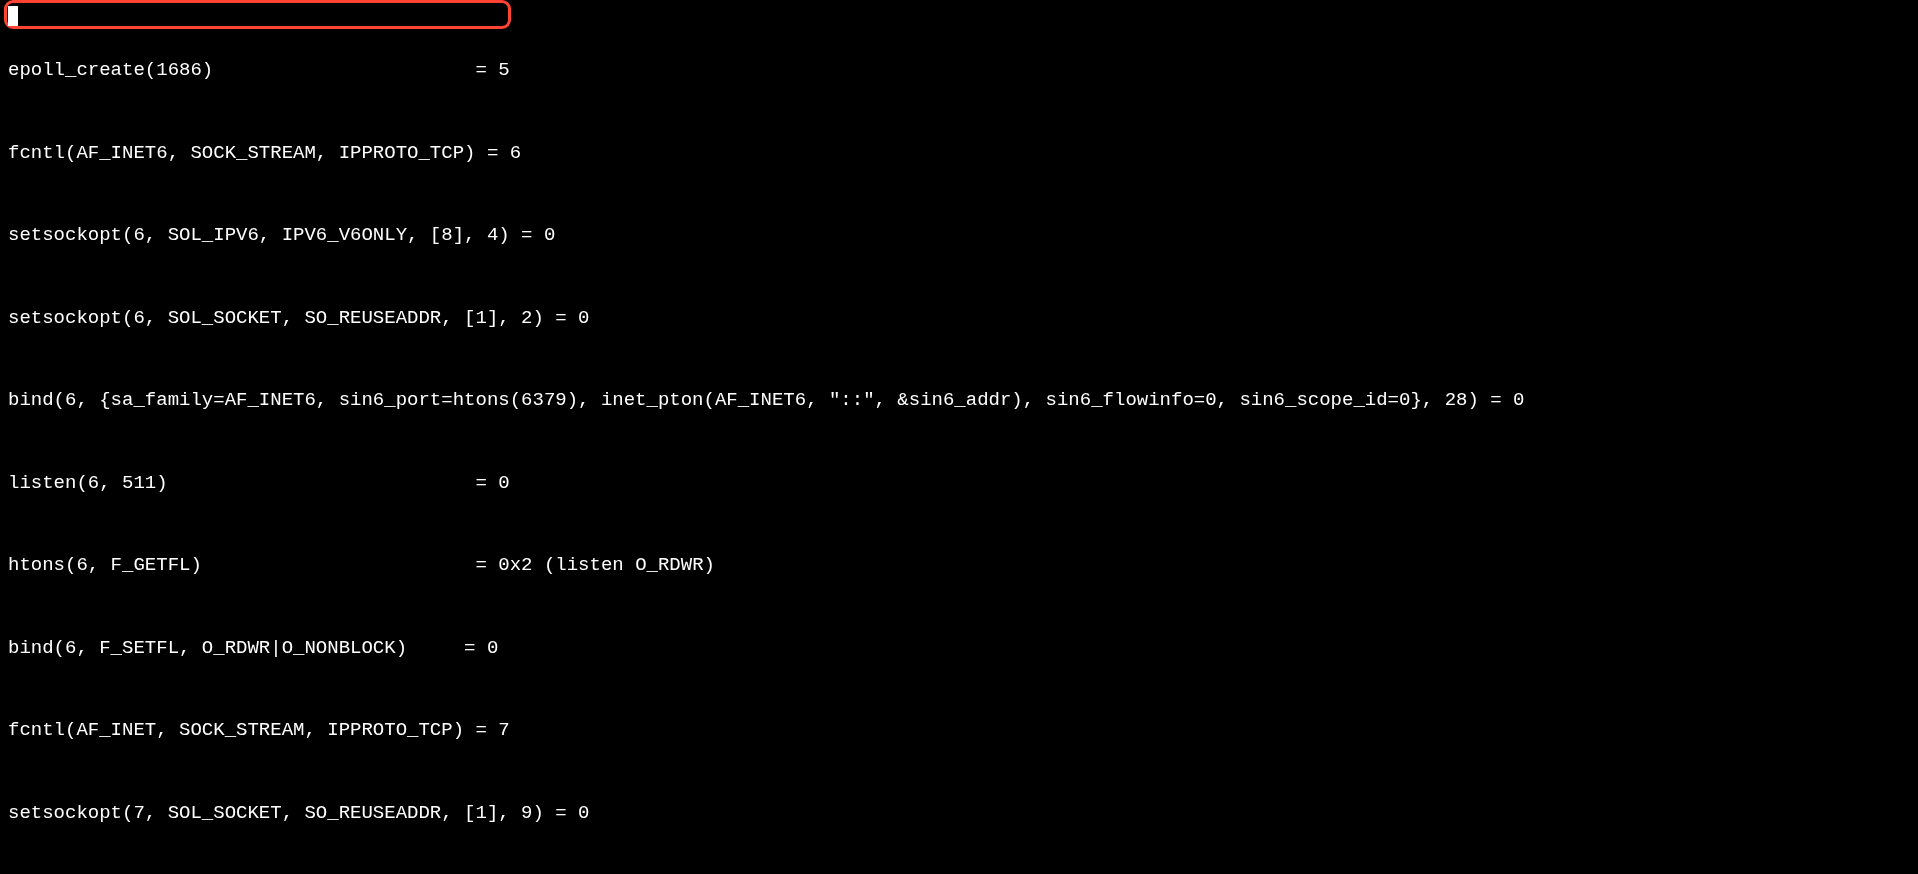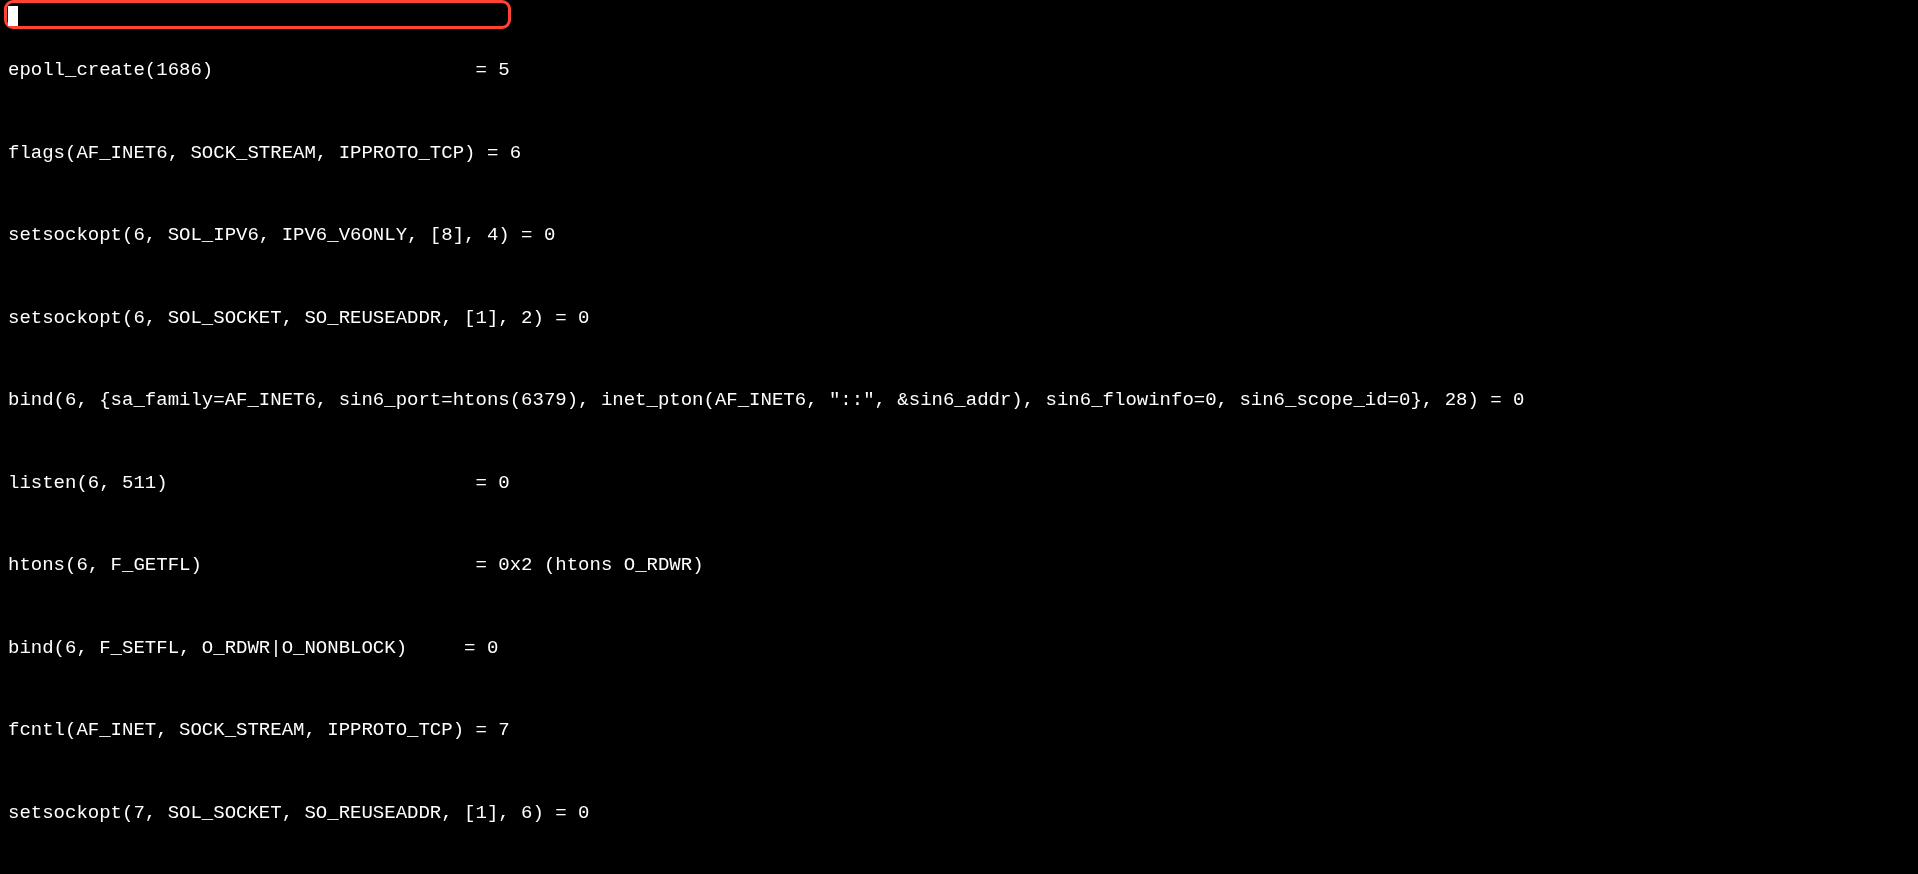--- a/index.html
+++ b/index.html
@@ -47,29 +47,29 @@
     .line {
       height: 27.5px;
       white-space: pre;
     }
   </style>
 </head>
 <body>
 
 <div class="terminal-output">
   <div class="line"><span>epoll_create(1686)</span><span>                       </span><span>= 5</span></div>
-  <div class="line"><span>flags(AF_INET6, SOCK_STREAM, IPPROTO_TCP)</span><span> </span><span>= 6</span></div>
+  <div class="line"><span>fcntl(AF_INET6, SOCK_STREAM, IPPROTO_TCP)</span><span> </span><span>= 6</span></div>
   <div class="line"><span>setsockopt(6, SOL_IPV6, IPV6_V6ONLY, [8], 4)</span><span> </span><span>= 0</span></div>
   <div class="line"><span>setsockopt(6, SOL_SOCKET, SO_REUSEADDR, [1], 2)</span><span> </span><span>= 0</span></div>
   <div class="line"><span>bind(6, {sa_family=AF_INET6, sin6_port=htons(6379), inet_pton(AF_INET6, "::", &amp;sin6_addr), sin6_flowinfo=0, sin6_scope_id=0}, 28)</span><span> </span><span>= 0</span></div>
   <div class="line"><span>listen(6, 511)</span><span>                           </span><span>= 0</span></div>
-  <div class="line"><span>htons(6, F_GETFL)</span><span>                        </span><span>= 0x2 (htons O_RDWR)</span></div>
+  <div class="line"><span>htons(6, F_GETFL)</span><span>                        </span><span>= 0x2 (listen O_RDWR)</span></div>
   <div class="line"><span>bind(6, F_SETFL, O_RDWR|O_NONBLOCK)</span><span>     </span><span>= 0</span></div>
   <div class="line"><span>fcntl(AF_INET, SOCK_STREAM, IPPROTO_TCP)</span><span> </span><span>= 7</span></div>
-  <div class="line"><span>setsockopt(7, SOL_SOCKET, SO_REUSEADDR, [1], 6)</span><span> </span><span>= 0</span></div>
+  <div class="line"><span>setsockopt(7, SOL_SOCKET, SO_REUSEADDR, [1], 9)</span><span> </span><span>= 0</span></div>
   
   
   
   
   
   
   
   
   
   

